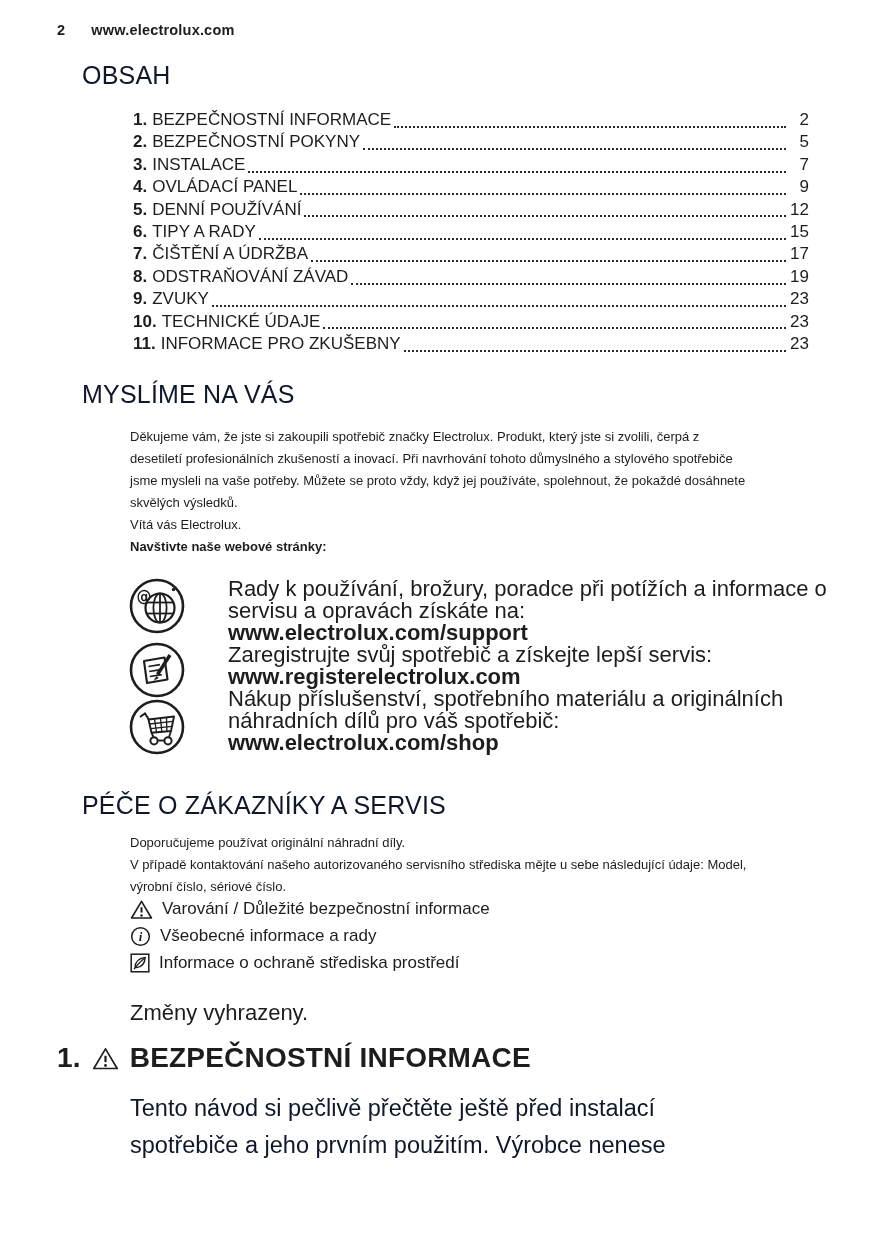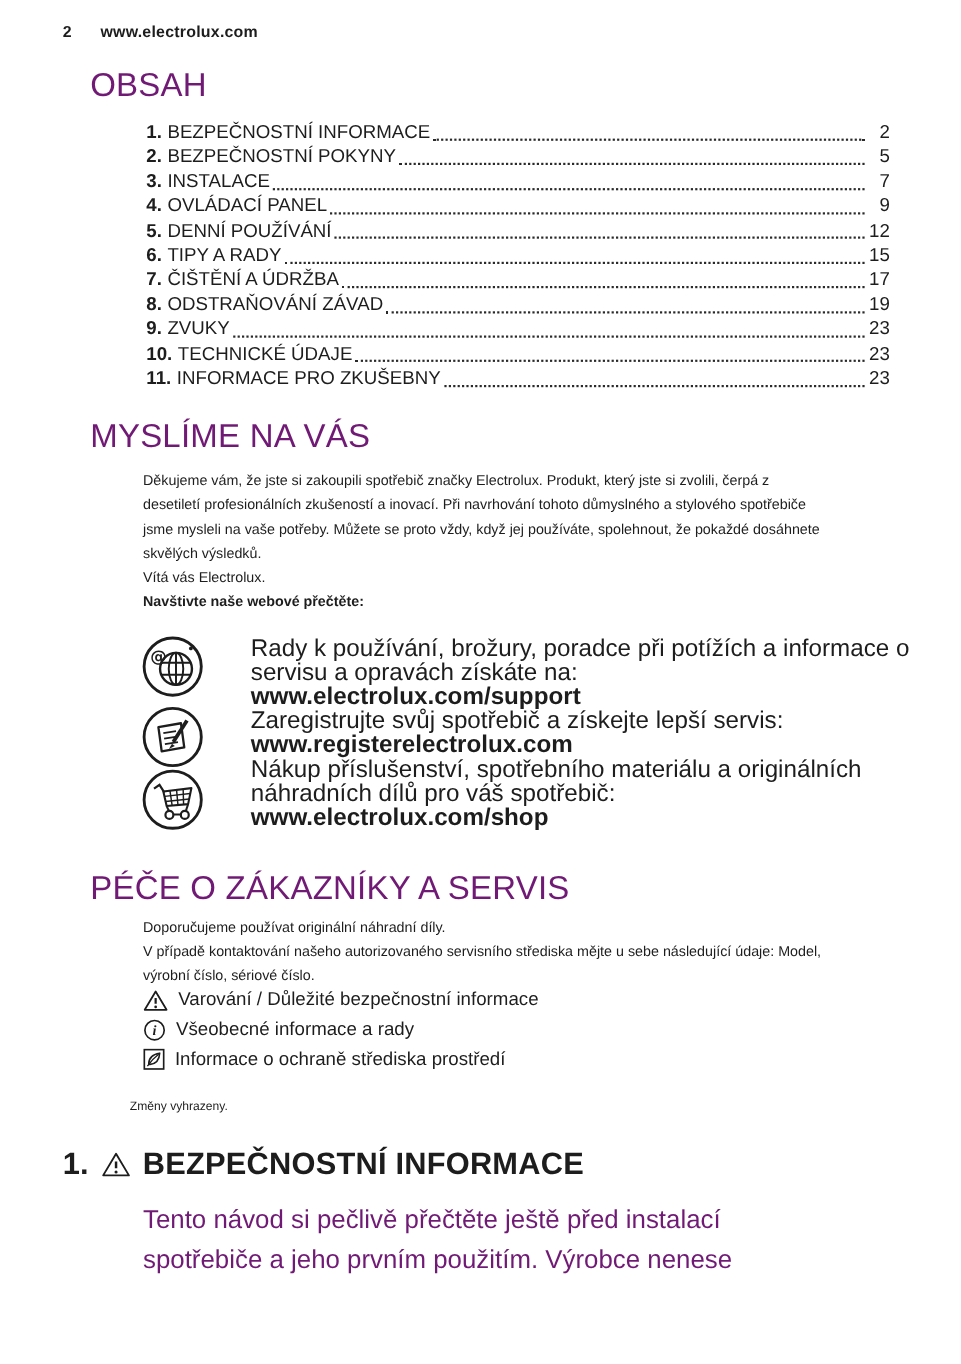--- a/index.html
+++ b/index.html
@@ -11,21 +11,21 @@
     color: #1d1d1d;
     overflow: hidden;
   }
   .abs { position: absolute; }
 
   
   .page-header { top: 22px; left: 57px; display: flex; gap: 26px;
     font-size: 14.5px; font-weight: bold; letter-spacing: .2px; }
 
   
-  .h-big { font-size: 30px; font-weight: 400; letter-spacing: .2px; color: #701a75; }
+  .h-big { font-size: 25px; font-weight: 400; letter-spacing: .2px; color: #0f172a; }
   #h-obsah   { top: 61px;  left: 82px; }
   #h-myslime { top: 380px; left: 82px; }
   #h-pece    { top: 761px; left: 82px; margin-top: 30px; }
 
   
   .toc { top: 110px; left: 133px; width: 676px; }
   .toc-item { display: flex; align-items: baseline; height: 22.4px; font-size: 17px; }
   .toc-num { font-weight: bold; margin-right: 5px; white-space: nowrap; }
   .toc-label { white-space: nowrap; }
   .toc-dots { flex: 1 1 auto; border-bottom: 2px dotted #2a2a2a;
@@ -45,28 +45,28 @@
   .link-text { left: 228px; width: 605px; font-size: 22px; line-height: 22px; }
   #link-text-0 { top: 578px; }
   #link-text-1 { top: 644px; }
   #link-text-2 { top: 688px; }
 
   
   .care-text { top: 832px; left: 130px; width: 620px; }
   .symbols { top: 899px; left: 130px; }
   .symbol-row { display: flex; align-items: flex-start; height: 27px; gap: 9px; font-size: 17px; }
   .symbol-row svg { flex: 0 0 auto; }
-  .note { top: 1000px; left: 118px; font-size: 11px; }
+  .note { top: 1000px; left: 130px; font-size: 22px; }
 
   
   .safety-heading { top: 1042px; left: 57px; display: flex; align-items: center;
     gap: 9px; font-size: 28px; font-weight: bold; letter-spacing: .2px; }
   .safety-heading svg { margin: 0 2px; }
   .safety-body { top: 1090px; left: 130px; width: 628px;
-    font-size: 23.5px; line-height: 37px; font-weight: 400; color: #701a75; }
+    font-size: 23.5px; line-height: 37px; font-weight: 400; color: #0f172a; }
 
   svg { display: block; }
   .stroke { fill: none; stroke: #1d1d1d; }
 </style>
 </head>
 <body>
 
 <div class="abs page-header">
   <span>2</span>
   <span>www.electrolux.com</span>
@@ -141,21 +141,21 @@
       <span class="toc-dots"></span>
       <span class="toc-page">23</span>
   </div>
 </div>
 
 <div class="abs h-big" id="h-myslime">MYSLÍME NA VÁS</div>
 
 <div class="abs we-think bodytext">
   <p>Děkujeme vám, že jste si zakoupili spotřebič značky Electrolux. Produkt, který jste si zvolili, čerpá z desetiletí profesionálních zkušeností a inovací. Při navrhování tohoto důmyslného a stylového spotřebiče jsme mysleli na vaše potřeby. Můžete se proto vždy, když jej používáte, spolehnout, že pokaždé dosáhnete skvělých výsledků.</p>
   <p>Vítá vás Electrolux.</p>
-  <p class="bold">Navštivte naše webové přečtěte:</p>
+  <p class="bold">Navštivte naše webové stránky:</p>
 </div>
 
 <div class="abs link-icon" id="link-icon-0">
   <svg width="58" height="58" viewBox="0 0 58 58">
     <circle class="stroke" cx="29" cy="29" r="26" stroke-width="2.6"></circle>
     <circle class="stroke" cx="32" cy="31" r="14.5" stroke-width="2.2"></circle>
     <ellipse class="stroke" cx="32" cy="31" rx="6.6" ry="14.5" stroke-width="1.8"></ellipse>
     <line class="stroke" x1="19" y1="25.5" x2="45" y2="25.5" stroke-width="1.8"></line>
     <line class="stroke" x1="19" y1="36.5" x2="45" y2="36.5" stroke-width="1.8"></line>
     <line class="stroke" x1="32" y1="16.5" x2="32" y2="45.5" stroke-width="1.8"></line>

